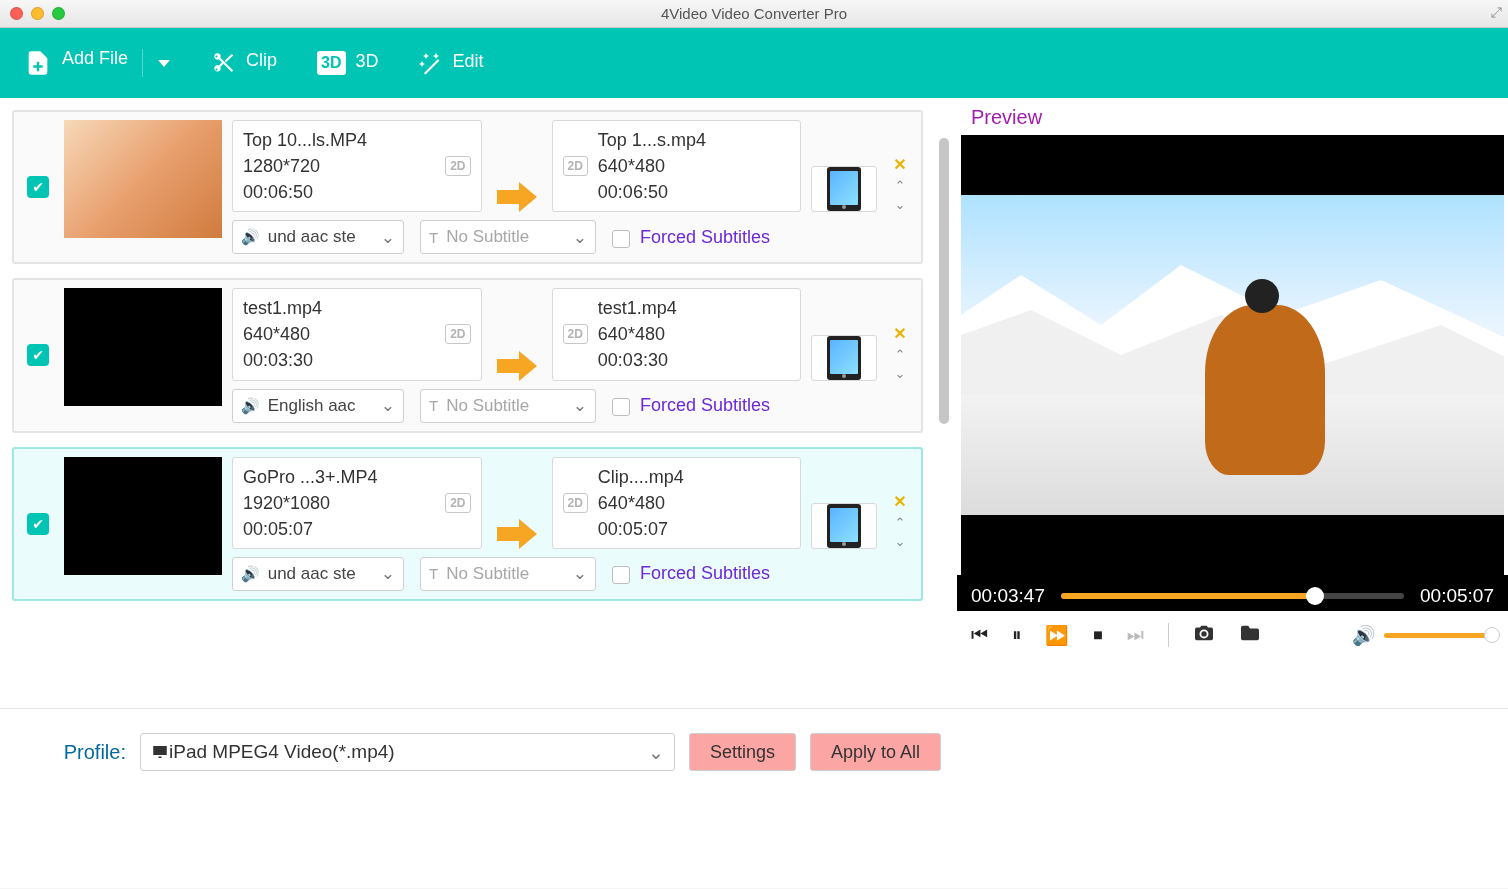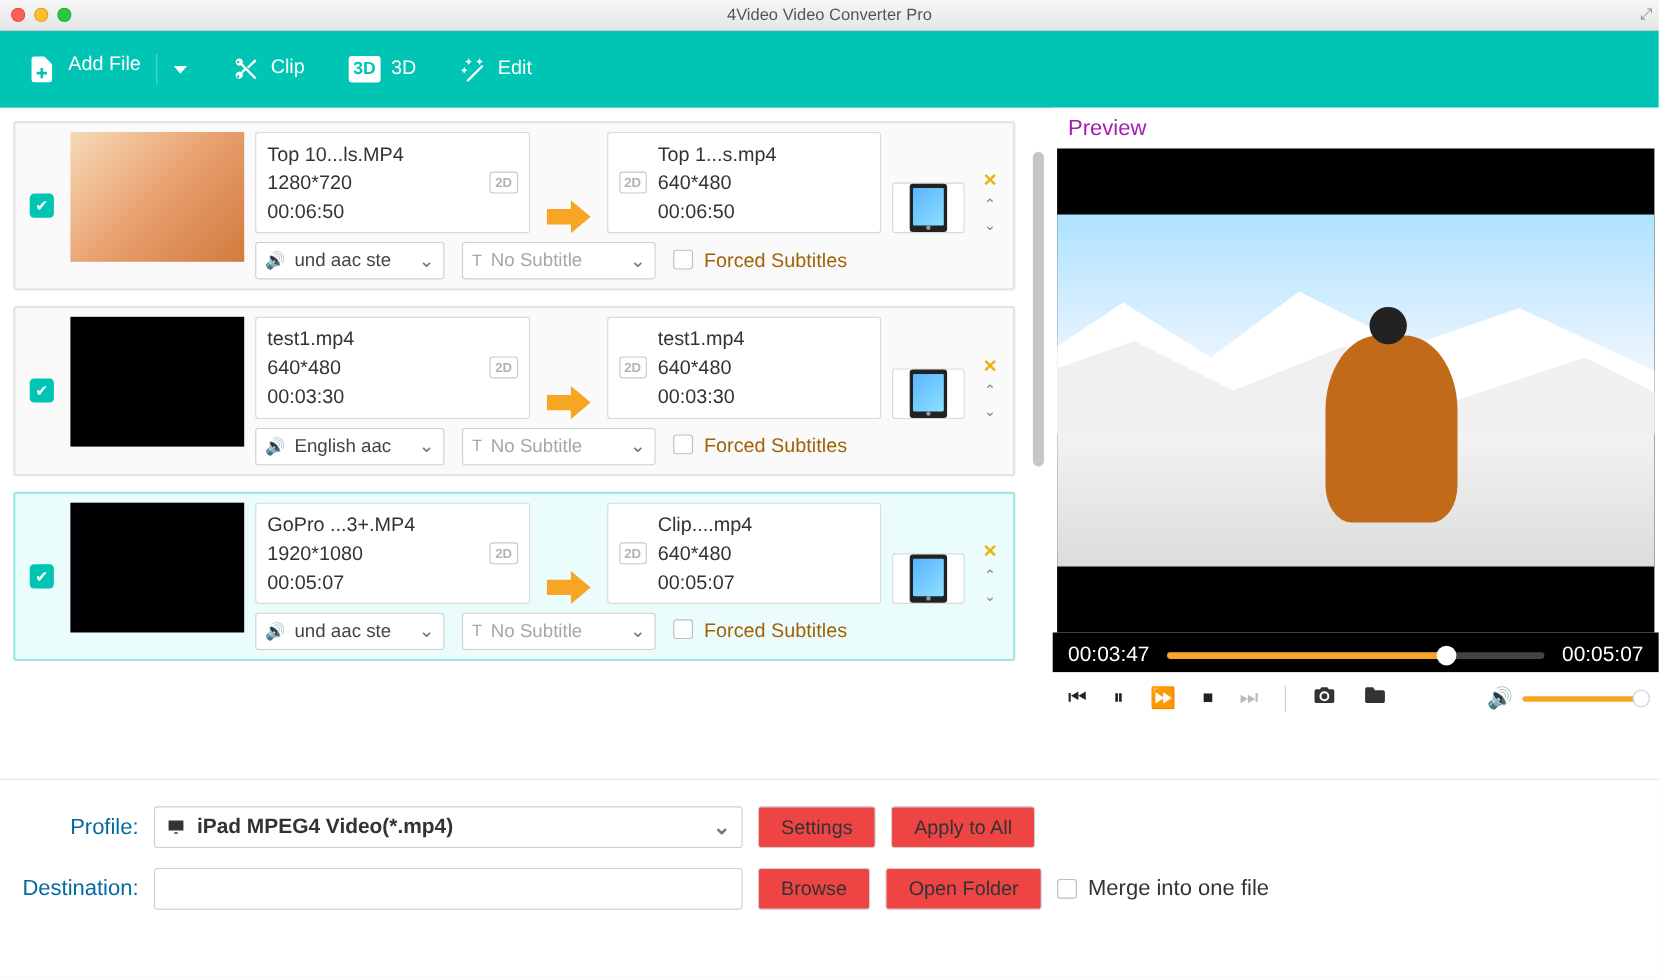--- a/index.html
+++ b/index.html
@@ -54,21 +54,21 @@
   .ipad-ico::before { content:""; position:absolute; bottom:2px; left:50%; transform:translateX(-50%); width:4px; height:4px; background:#999; border-radius:50%; }
   .row-ctrl { width: 26px; display:flex; flex-direction:column; align-items:center; justify-content:flex-start; gap:4px; padding-top:4px; color:#888; font-size:13px; }
   .row-ctrl .del { color:#eab308; font-weight:700; font-size:16px; cursor:pointer;}
 
   .file-bottom { display:flex; gap:16px; align-items:center; }
   .dd { display:flex; align-items:center; gap:8px; border:1px solid #cfcfcf; background:#fff; border-radius:3px; height:34px; padding:0 8px; color:#444; font-size:17px; }
   .dd.audio { width: 172px; }
   .dd.sub { width: 176px; color:#a7a7a7; }
   .dd .chev { margin-left:auto; color:#777; }
   .speaker-ico, .text-ico { font-size: 15px; }
-  .forced { display:flex; align-items:flex-start; gap:10px; color:#a16207; font-size:18px; }
+  .forced { display:flex; align-items:flex-end; gap:10px; color:#6d28d9; font-size:18px; }
   .cb { width:18px; height:18px; border:1px solid #bdbdbd; border-radius:3px; background:#fff; }
 
   
   .preview { flex:1; background:#fff; display:flex; flex-direction:column; }
   .preview-title { font-size:20px; color:#a21caf; padding: 8px 14px 6px; }
   .video { margin: 0 4px; height: 440px; background:#000; display:flex; align-items:center; justify-content:center; position:relative; overflow:hidden; }
   .video-scene { position:absolute; inset:60px 0; background: linear-gradient(180deg,#aee2ff 0%, #e8f4ff 40%, #f4f4f4 60%, #dcdcdc 100%); }
   .mountains { position:absolute; left:0; right:0; top:60px; height:140px; }
   .person { position:absolute; bottom:40px; left:45%; width:120px; height:170px; background:#c16a1a; border-radius:40% 40% 20% 20%; }
   .person::after { content:""; position:absolute; top:-26px; left:40px; width:34px; height:34px; background:#222; border-radius:50%; }
@@ -80,23 +80,23 @@
   .transport .sep { width:1px; height:24px; background:#ccc; }
   .transport .grow { flex:1; }
   .vol { display:flex; align-items:center; gap:8px; }
   .vol .bar { width:110px; height:5px; background:#f6a623; border-radius:3px; position:relative; }
   .vol .bar::after { content:""; position:absolute; right:-6px; top:50%; transform:translateY(-50%); width:14px; height:14px; background:#fff; border:1px solid #ccc; border-radius:50%; }
 
   
   .bottom { height: 180px; background:#fff; border-top:1px solid #e6e6e6; padding: 24px 10px 0 10px; position: relative; }
   .form-row { display:flex; align-items:center; gap:14px; margin-bottom: 18px; }
   .lbl { width:116px; text-align:right; font-size:20px; color:#0369a1; }
-  .profile-sel { width:535px; height:38px; border:1px solid #cfcfcf; border-radius:3px; display:flex; align-items:center; padding:0 10px; gap:10px; font-size:19px; color:#333; background:#fff;font-weight:bold; }
+  .profile-sel { width:535px; height:38px; border:1px solid #cfcfcf; border-radius:3px; display:flex; align-items:center; padding:0 10px; font-size:19px; color:#333; background:#fff; }
   .profile-sel .chev { margin-left:auto; color:#777; }
-  .btn { height:38px; border:1px solid #cfcfcf; background:#ef4444; border-radius:3px; font-size:18px; color:#333; padding: 0 20px; display:flex; align-items:center; cursor:pointer; }
+  .btn { height:38px; border:1px solid #cfcfcf; background:#fca5a5; border-radius:3px; font-size:18px; color:#333; padding: 0 20px; display:flex; align-items:center; cursor:pointer; }
   .dest-input { width:535px; height:38px; border:1px solid #cfcfcf; border-radius:3px; background:#fff; }
   .merge { display:flex; align-items:center; gap:10px; font-size:20px; color:#333; }
   .convert { position:absolute; right:18px; top:36px; width:240px; height:76px; background:#22c1d6; color:#fff; font-size:28px; border-radius:4px; display:flex; align-items:center; justify-content:center; gap:14px; cursor:pointer; }
   .convert svg { fill:#fff; }
   .mon-ico { width:18px; height:18px; display:inline-block; }
 </style>
 </head>
 <body>
 
 <div class="titlebar">
@@ -368,27 +368,13 @@
       <span>iPad MPEG4 Video(*.mp4)</span>
       <span class="chev">⌄</span>
     </div>
     <div class="btn">
         <span>Settings</span>
       </div>
     <div class="btn">
         <span>Apply to All</span>
       </div>
   </div>
-  <div class="form-row">
-    <div class="lbl">Destination:</div>
-    <div class="dest-input"></div>
-    <div class="btn">
-        <span>Browse</span>
-      </div>
-    <div class="btn">
-        <span>Open Folder</span>
-      </div>
-    <div class="merge">
-      <div class="cb"></div>
-      <span>Merge into one file</span>
-    </div>
-  </div>
 </div>
 
 </body></html>

